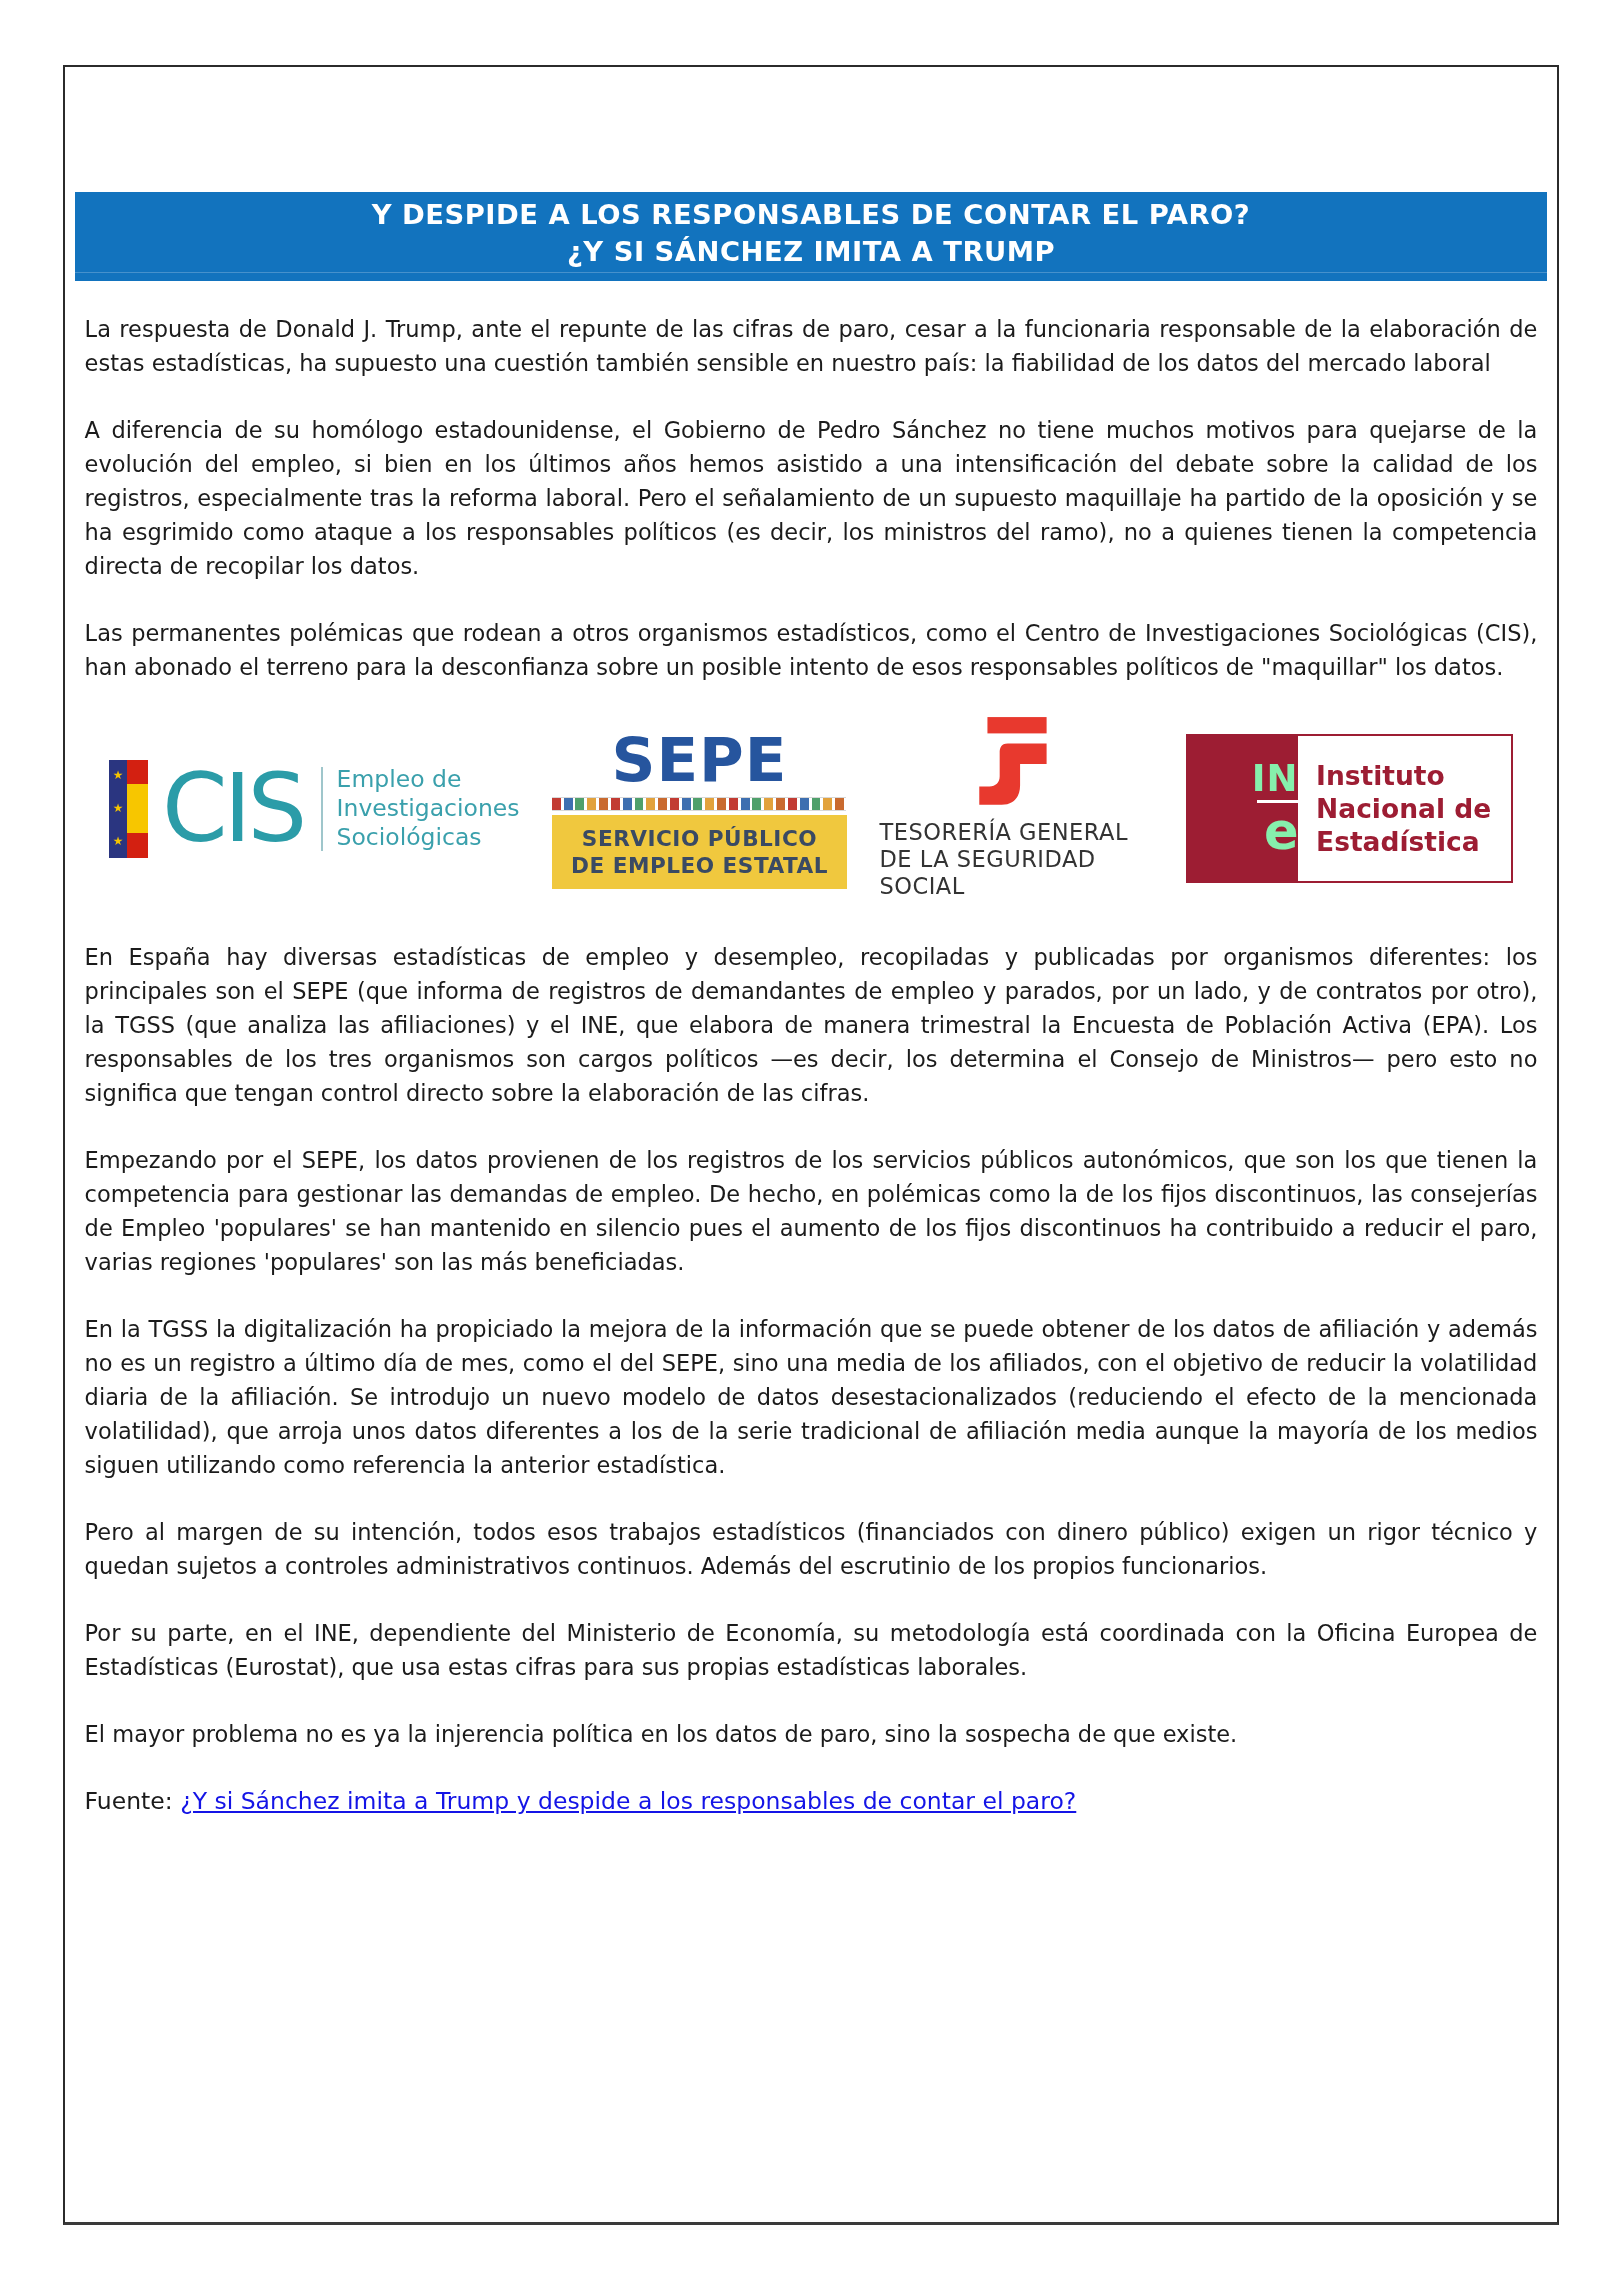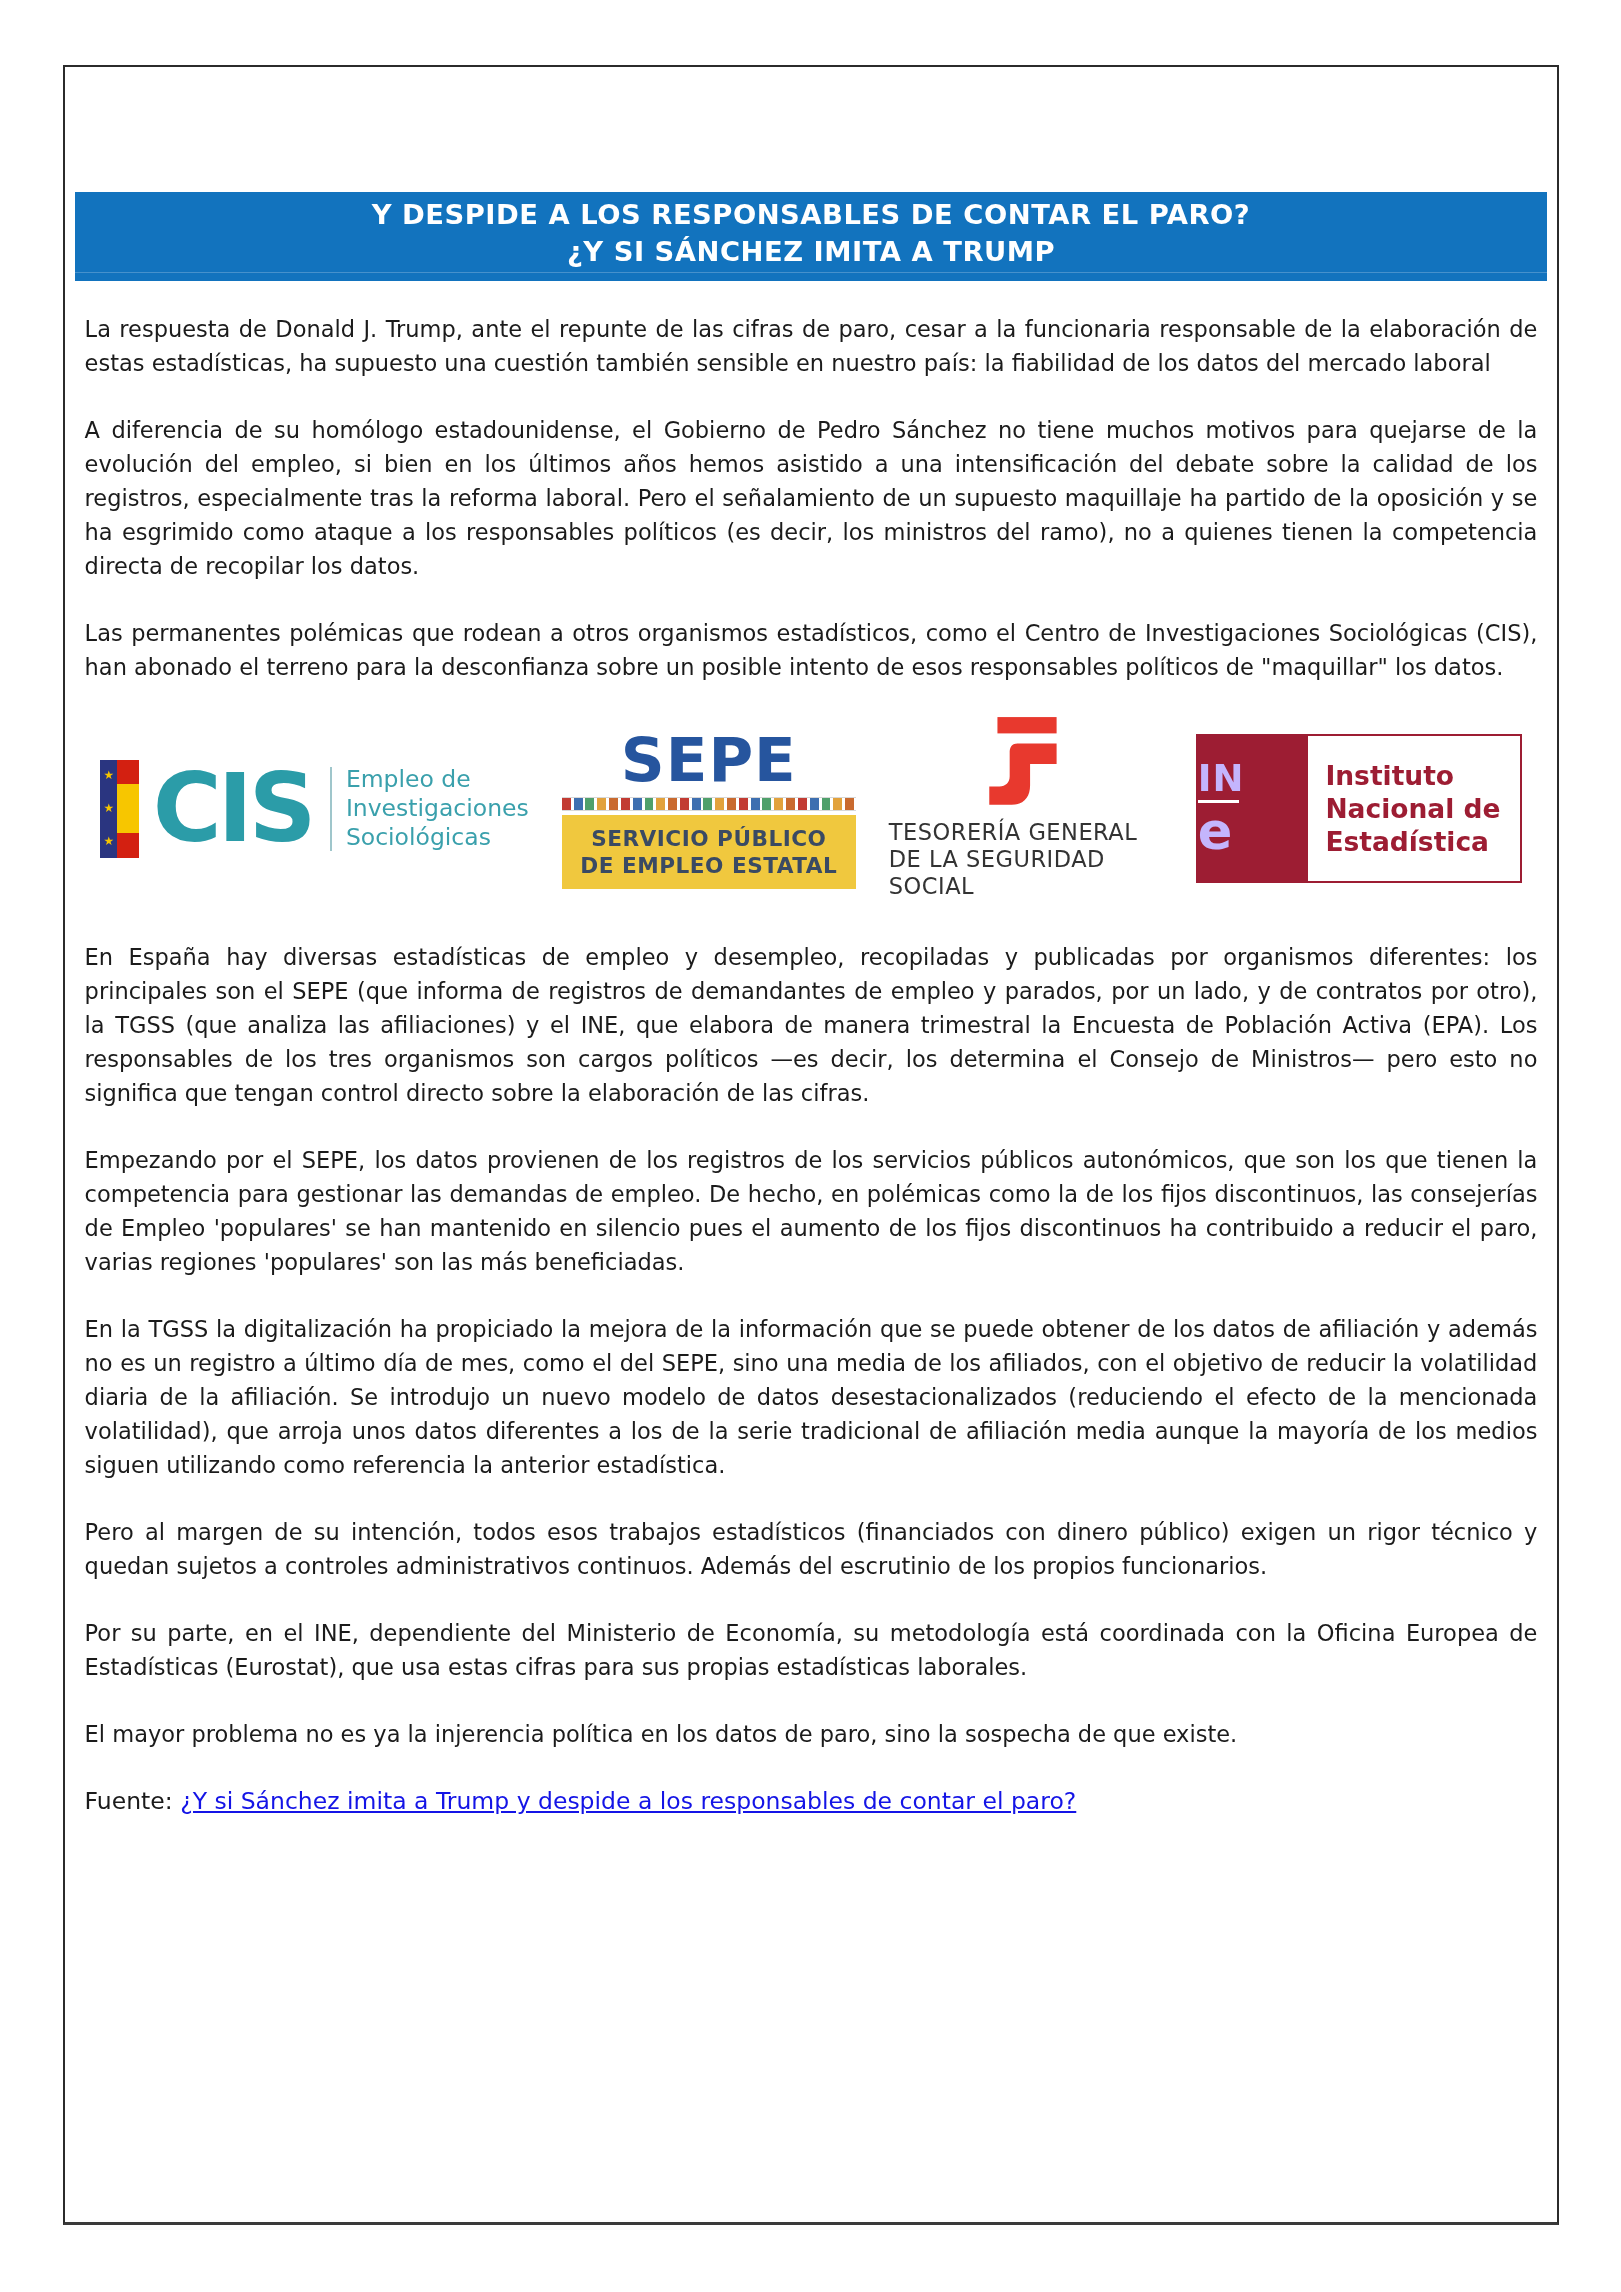--- a/index.html
+++ b/index.html
@@ -31,21 +31,21 @@
     gap:33px;margin:5.9px 0 39px 0;
   }
   
   .cis-logo{display:flex;align-items:center;}
   .cis-flag{width:39px;height:98px;display:flex;margin-right:13.7px;}
   .cis-flag .eu{width:45%;background:#2A3580;display:flex;flex-direction:column;
      justify-content:space-around;align-items:center;color:#F5C400;font-size:11.8px;line-height:11.8px;}
   .cis-flag .esp{width:55%;display:flex;flex-direction:column;}
   .cis-flag .esp .r{flex:1;background:#D32011;}
   .cis-flag .esp .y{flex:2;background:#F7C600;}
-  .cis-acronym{color:#2B9CA8;font-size:94px;font-weight:bold;letter-spacing:-3.9px;line-height:94px;}
+  .cis-acronym{color:#2B9CA8;font-size:94px;font-weight:normal;letter-spacing:-3.9px;line-height:94px;}
   .cis-divider{width:2px;height:84px;background:#9FC6CB;margin:0 13.7px 0 17.6px;}
   .cis-name{color:#3AA0AC;font-size:23.5px;line-height:29px;}
   
   .sepe-logo{display:flex;flex-direction:column;align-items:center;width:294px;justify-content:space-between;}
   .sepe-word{color:#26559E;font-size:61px;font-weight:bold;letter-spacing:1px;line-height:63px;}
   .sepe-chain{
     width:294px;height:11.8px;margin:5.9px 0 3.9px 0;
     background:repeating-linear-gradient(90deg,
       #C23B33 0 8.8px,#ffffff 8.8px 11.8px,
       #3E6FB0 11.8px 20.6px,#ffffff 20.6px 23.5px,
@@ -56,22 +56,22 @@
   }
   .sepe-box{
     background:#F0C83E;color:#3A4A63;font-weight:bold;font-size:21.6px;
     text-align:center;line-height:27.4px;padding:9.8px 17.6px;width:259px;letter-spacing:0.5px;
   }
   
   .tgss-logo{display:flex;flex-direction:column;align-items:center;width:274px;}
   .tgss-text{color:#333333;font-weight:normal;font-size:22.5px;line-height:27.4px;text-align:left;letter-spacing:0.5px;margin-top:7.8px;}
   
   .ine-logo{display:flex;border:2.9px solid #9D1D33;height:145px;box-sizing:content-box;}
-  .ine-mark{width:110px;background:#9D1D33;color:#c4b5fd;display:flex;flex-direction:column;
-     align-items:flex-start;justify-content:center;}
+  .ine-mark{width:110px;background:#9D1D33;color:#86efac;display:flex;flex-direction:column;
+     align-items:flex-end;justify-content:center;}
   .ine-in{font-size:37px;font-weight:bold;letter-spacing:1px;line-height:37px;}
   .ine-rule{width:41px;height:2.9px;background:#ffffff;margin:2.9px 0;}
   .ine-e{font-size:51px;font-weight:bold;line-height:51px;}
   .ine-name{background:#ffffff;color:#9D1D33;font-weight:bold;font-size:26.5px;line-height:33px;
      padding:15.7px 19.6px 15.7px 17.6px;display:flex;flex-direction:column;justify-content:center;}
   
   .source-line{margin-top:29px;font-size:23.5px;}
   .source-label{color:#1b1b1b;}
   .source-link{color:#1414E6;text-decoration:underline;cursor:pointer;}
 </style>

